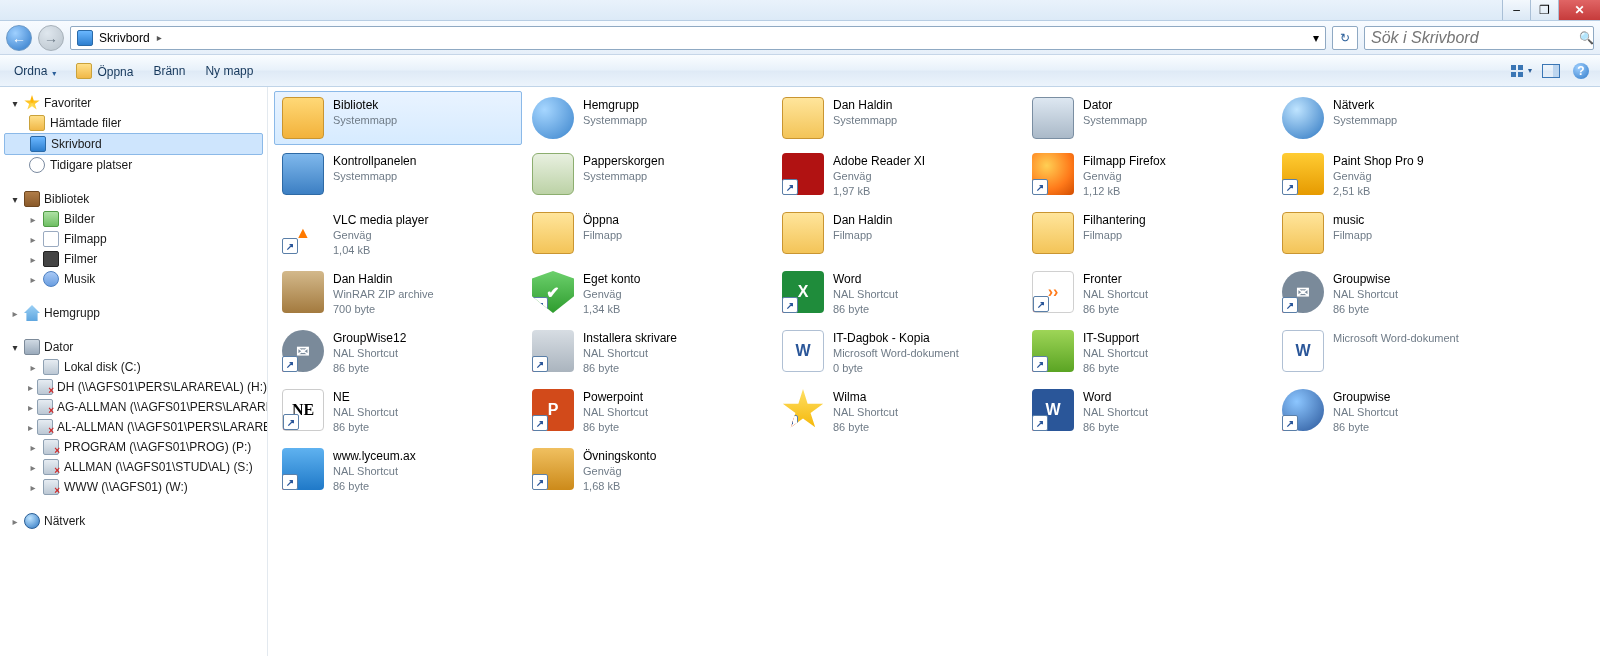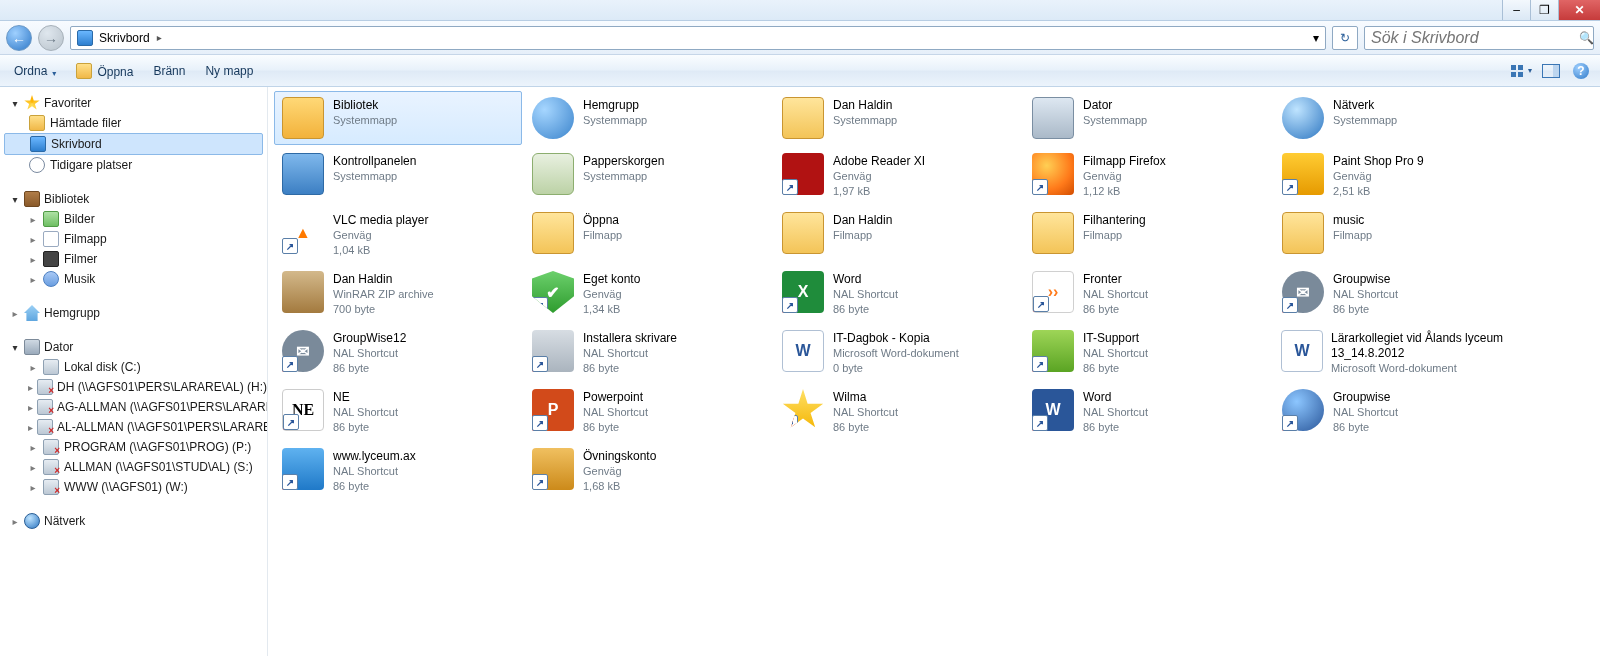--- a/index.html
+++ b/index.html
@@ -549,21 +549,20 @@
             <div class="name">IT-Support</div>
             <div class="meta">NAL Shortcut</div>
             <div class="meta">86 byte</div>
           </div>
         </div>
         <div class="tile">
           <div class="icon">
             <div class="bic worddoc" style="position: relative;">W</div>
           </div>
           <div class="txt">
-            <div class="name">Lärarkollegiet vid Ålands lyceum 13_14.8.2012</div>
             <div class="meta">Microsoft Word-dokument</div>
           </div>
         </div>
         <div class="tile">
           <div class="icon">
             <div class="bic ne shortcut-overlay z-overlay" style="position: relative;">NE</div>
           </div>
           <div class="txt">
             <div class="name">NE</div>
             <div class="meta">NAL Shortcut</div>

